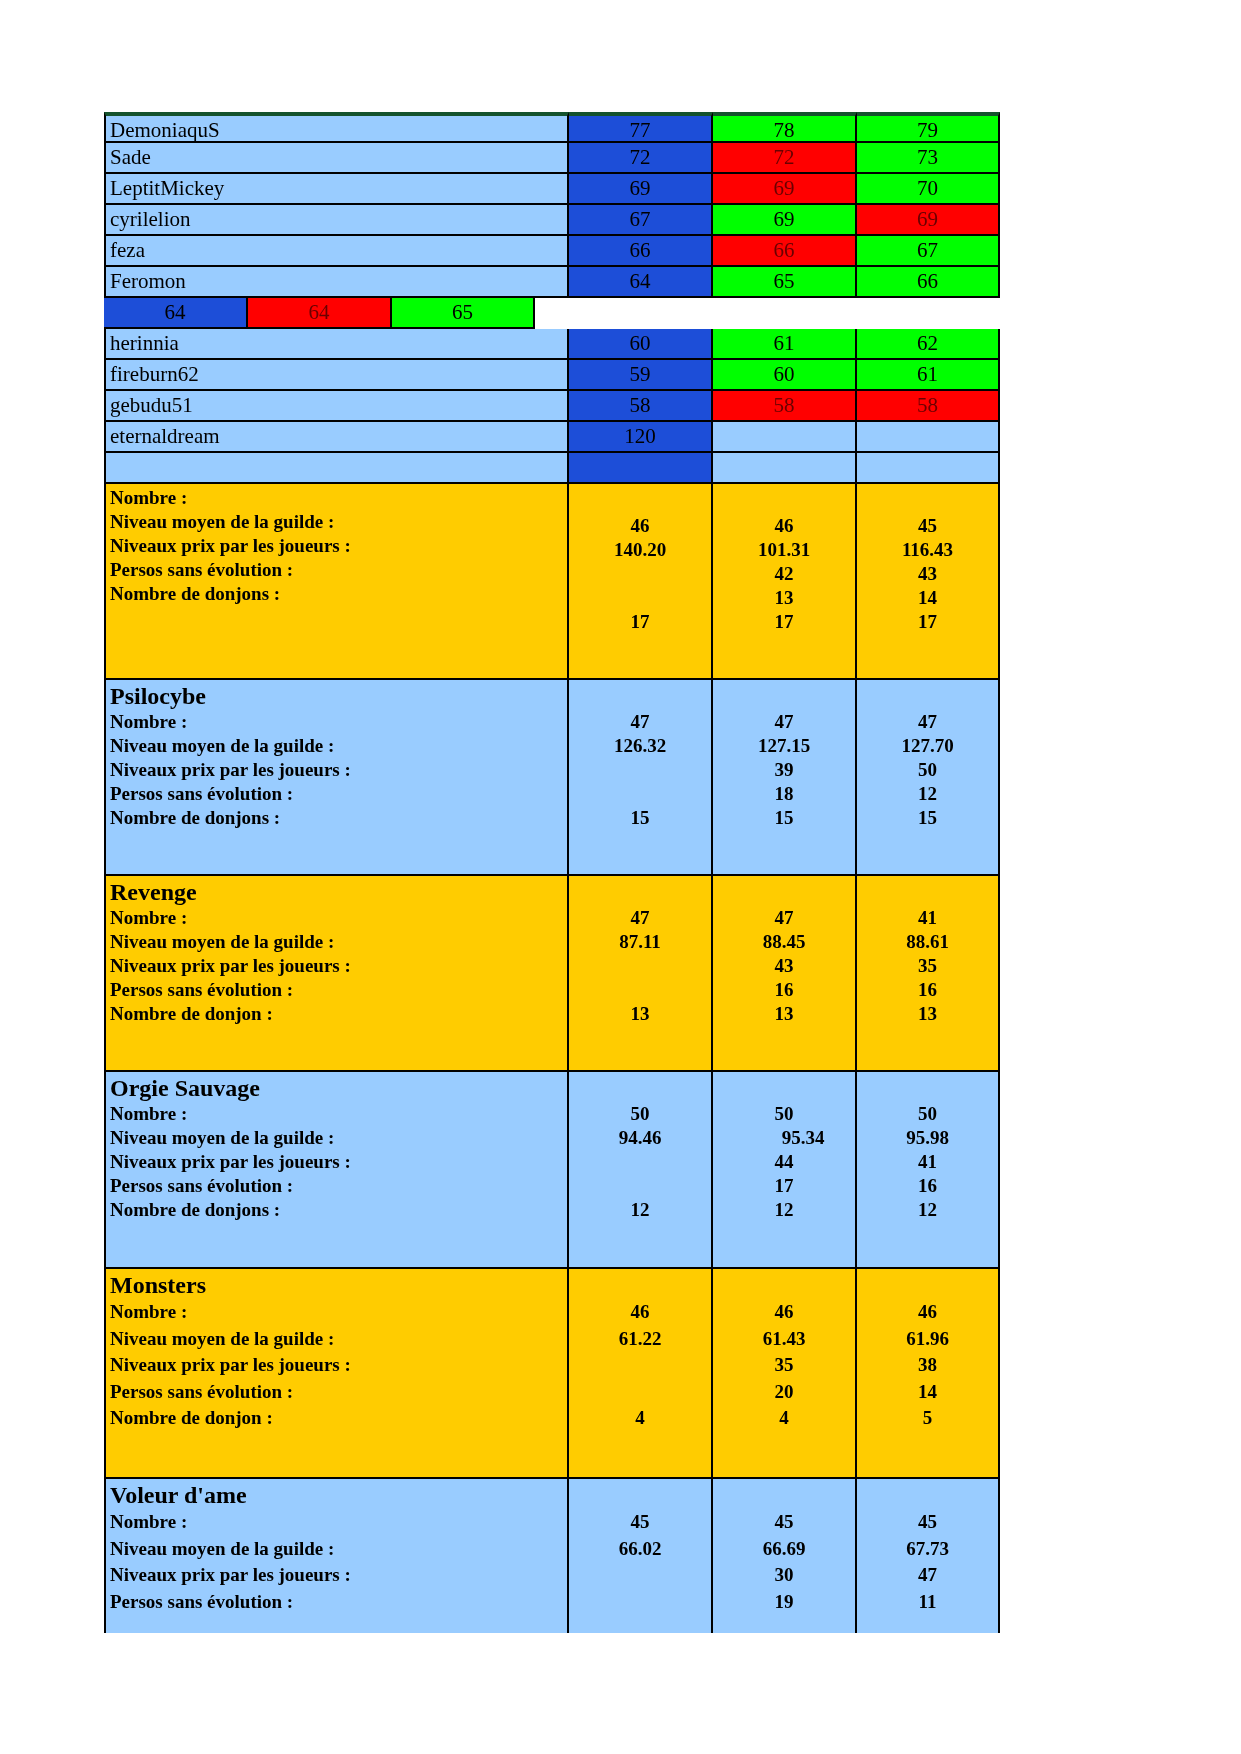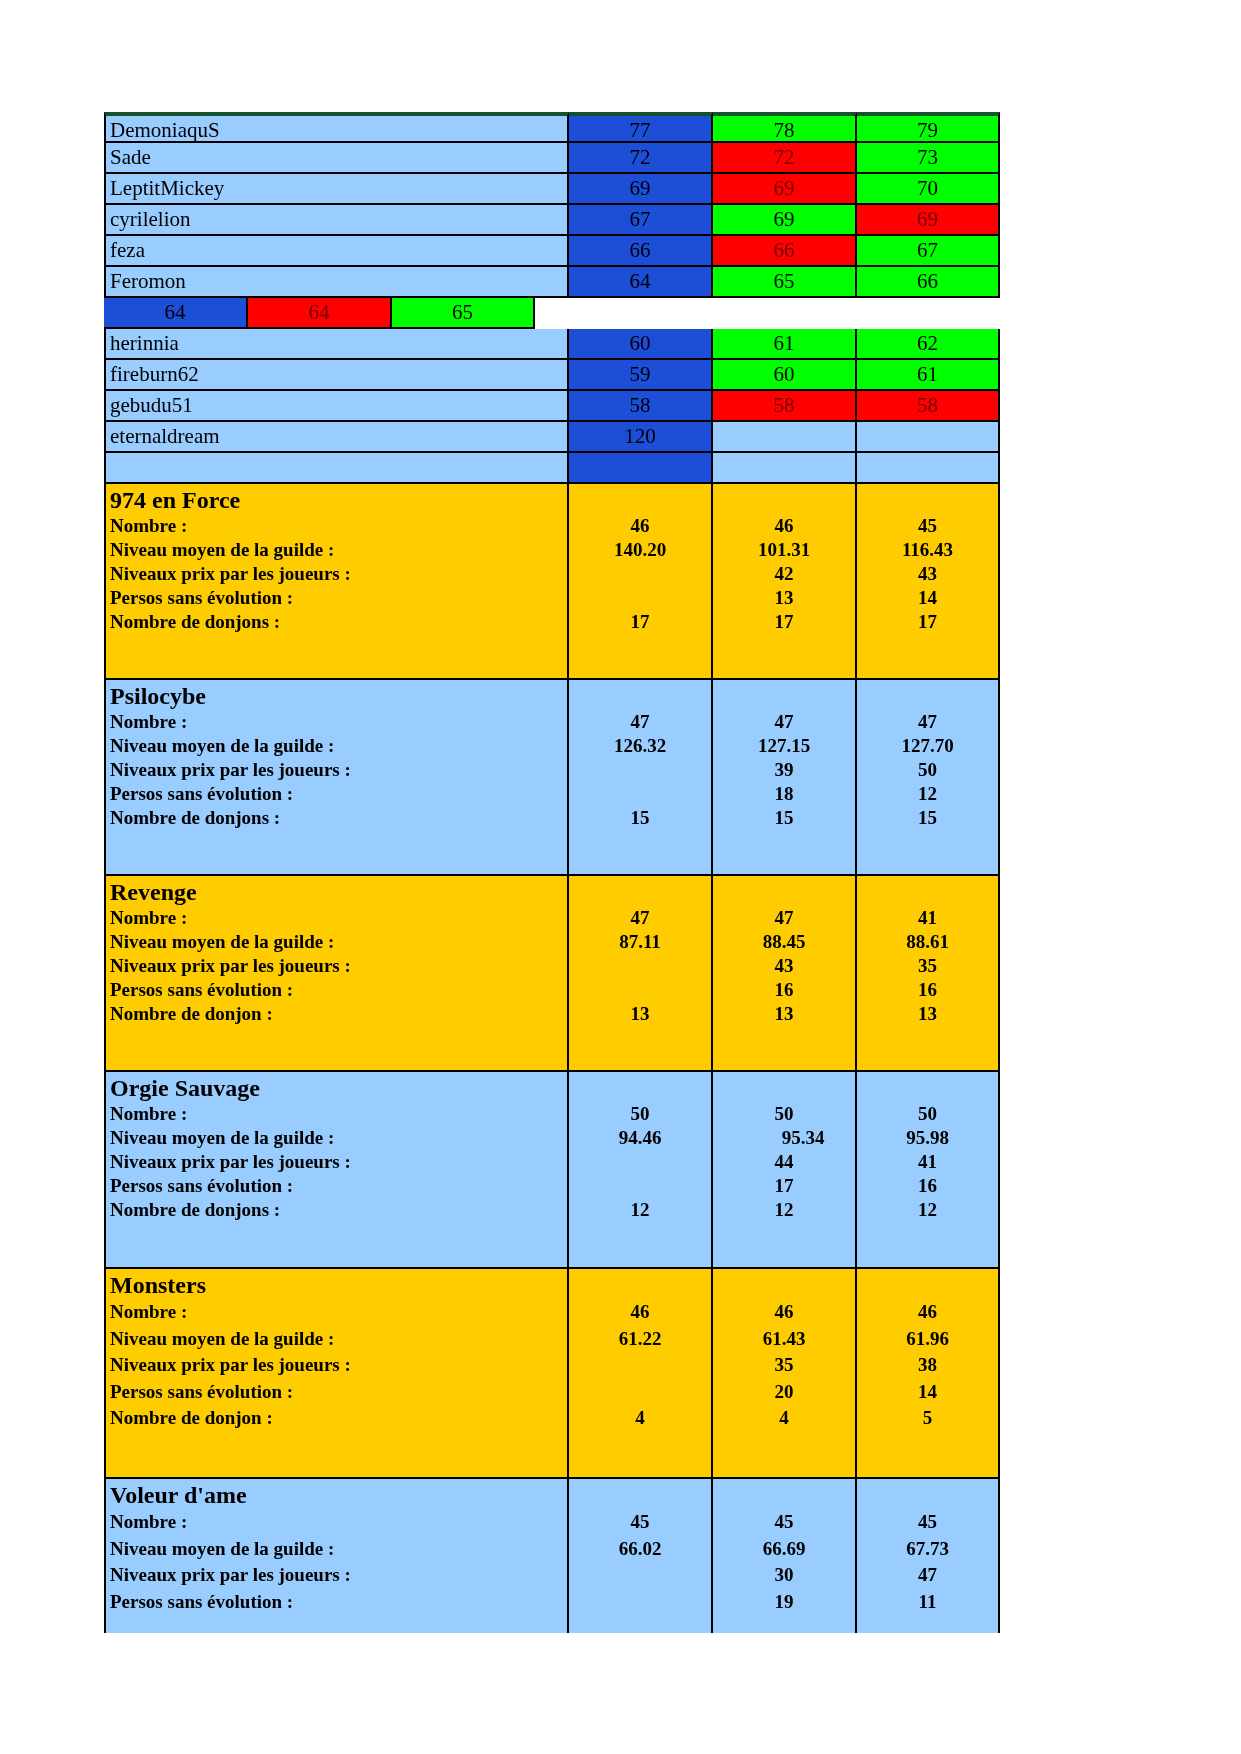--- a/index.html
+++ b/index.html
@@ -102,21 +102,20 @@
       <div class="row prow">
     <div class="cell c0 blue"><span></span></div>
     <div class="cell c1 num yellow"><span></span></div>
     <div class="cell c2 num blue"><span></span></div>
     <div class="cell c3 num blue"><span></span></div>
   </div>
     </div>
   <div id="guilds">
       <div class="row guild" style="height: 196px;">
     <div class="cell c0 labels orange">
-      <div class="title">974 en Force</div>
     <div class="line" style="line-height: 24px;">Nombre :</div>
           <div class="line" style="line-height: 24px;">Niveau moyen de la guilde :</div>
           <div class="line" style="line-height: 24px;">Niveaux prix par les joueurs :</div>
           <div class="line" style="line-height: 24px;">Persos sans évolution :</div>
           <div class="line" style="line-height: 24px;">Nombre de donjons :</div>
         </div>
     <div class="cell c1 num orange">
           <div class="title"></div>
           <div class="line" style="line-height: 24px; height: 24px;">46</div>
           <div class="line" style="line-height: 24px; height: 24px;">140.20</div>

